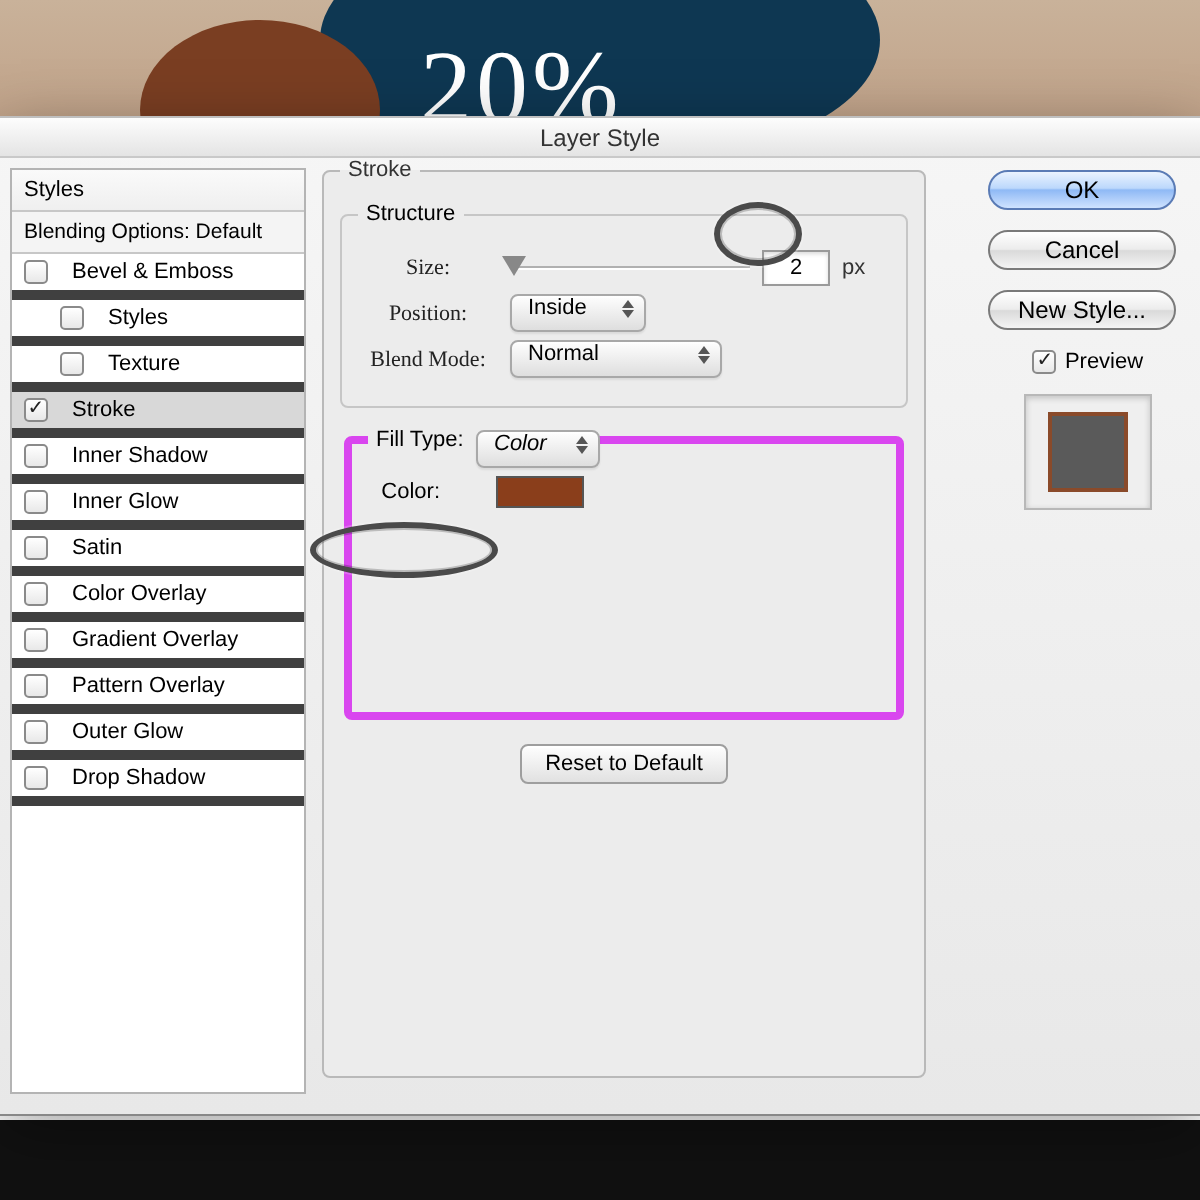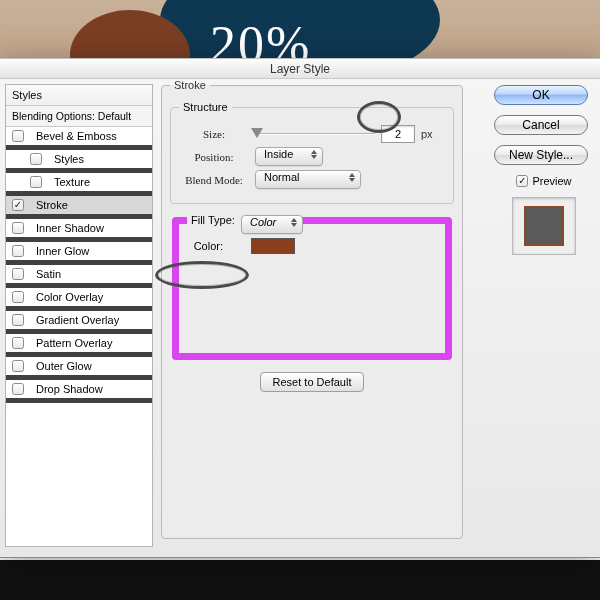--- a/index.html
+++ b/index.html
@@ -167,21 +167,21 @@
   .sel .arrows .up{border-bottom:4px solid #555;}
   .sel .arrows .dn{border-top:4px solid #555;}
   .sel::after{display:none;}
 
   .swatch {
     width:44px; height:16px; border:1px solid #555;
     display:inline-block;
   }
 
   fieldset.filltype {
-    border:7px solid #d946ef;
+    border:4px solid #d946ef;
     border-radius:4px;
     padding:8px;
     height:146px;
     position:relative;
   }
   fieldset.filltype > legend { font-size:11px; padding:0 4px;}
   .ft-legend-dd {
     position:absolute; top:-11px; left:62px;
   }
 

